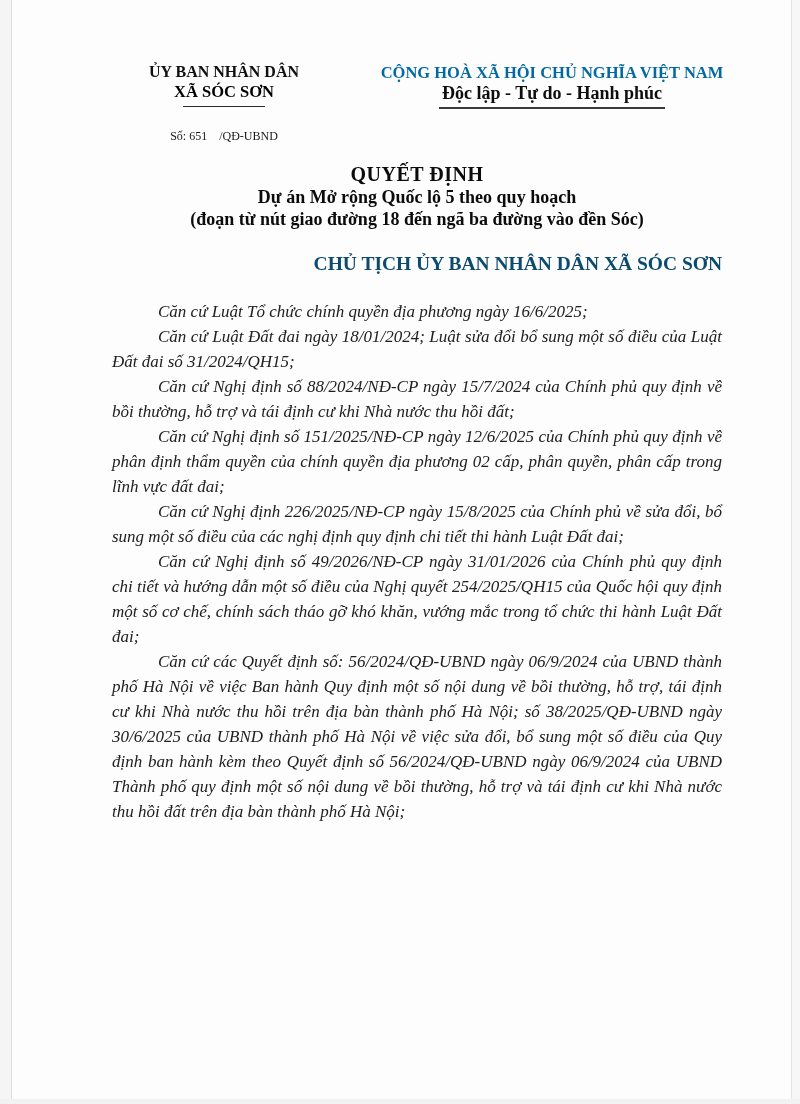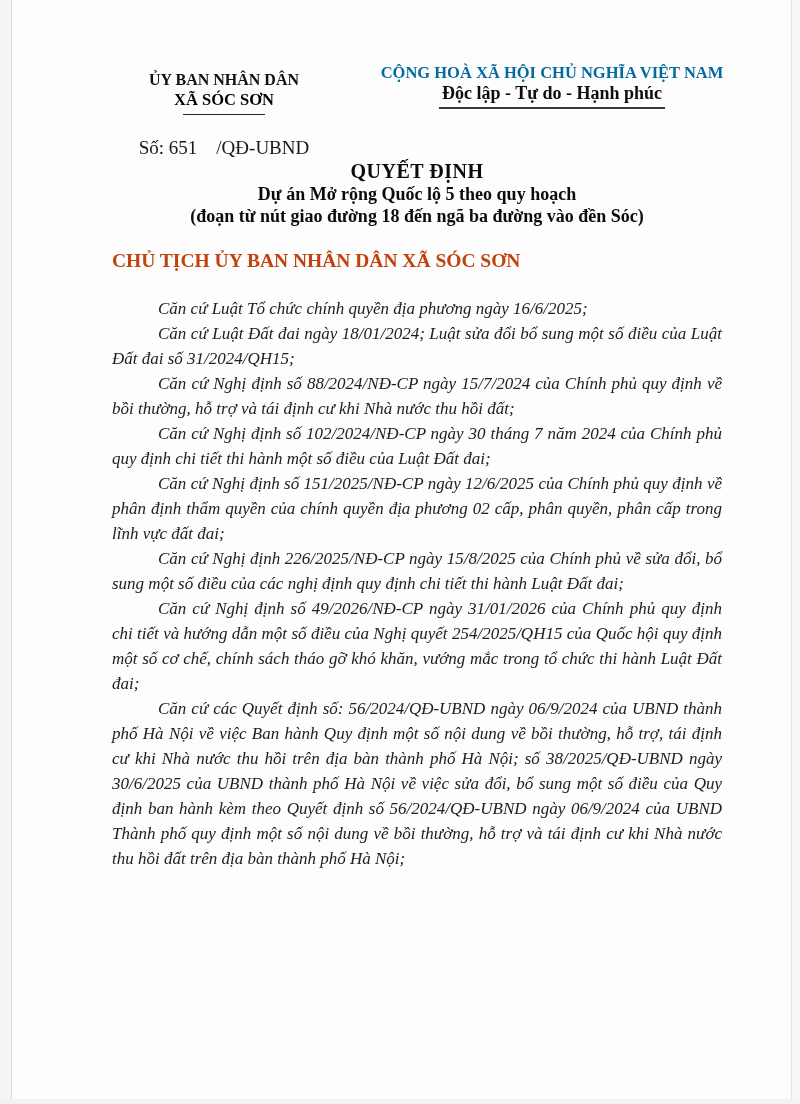--- a/index.html
+++ b/index.html
@@ -31,42 +31,41 @@
   }
 
   .header {
     display:flex;
     padding-top:62px;
   }
   .header-left {
     width:272px;
     margin-left:88px;
     text-align:center;
-    margin-top:8px;
   }
   .org-line1 {
     font-weight:bold;
     font-size:16px;
     line-height:20px;
     color:#101010;
   }
   .org-line2 {
     font-weight:bold;
     font-size:16.5px;
     line-height:20px;
     color:#000000;
   }
   .org-underline {
     width:82px;
     margin:4px auto 0;
     border-bottom:1.6px solid #2a2a2a;
   }
   .doc-number {
     margin-top:22px;
-    font-size:19px;
+    font-size:12px;
     white-space:pre;
     color:#181818;
   }
   .header-right {
     width:360px;
     margin-left:12px;
     text-align:center;
   }
   .national-line {
     font-weight:bold;
@@ -90,20 +89,21 @@
     font-style:italic;
     font-size:17px;
     white-space:pre;
     color:#1a1a1a;
   }
 
   .content {
     padding:0 78px 0 112px; 
   }
   .title-block {
+    margin-top:18px;
     text-align:center;
   }
   .title-heading {
     font-size:20px;
     line-height:24px;
     font-weight:bold;
     color:#0b0b0b;
     letter-spacing:0.5px;
   }
   .title-sub {
@@ -111,25 +111,25 @@
     line-height:22px;
     font-weight:bold;
     color:#0b0b0b;
   }
   .title-sub sup {
     font-size:12px;
     line-height:0;
   }
   .authority-line {
     margin-top:22px;
-    text-align:left;
+    text-align:right;
     font-size:19.5px;
     line-height:24px;
     font-weight:bold;
-    color:#c2410c;
+    color:#0c4a6e;
     white-space:nowrap;
   }
 
   .body-text {
     margin-top:23px;
   }
   .body-text p {
     margin:0;
     font-style:italic;
     font-size:17px;
@@ -168,20 +168,19 @@
       <div class="title-sub">Dự án Mở rộng Quốc lộ 5 theo quy hoạch</div>
       <div class="title-sub">(đoạn từ nút giao đường 18 đến ngã ba đường vào đền Sóc)</div>
     </div>
 
     <div class="authority-line">CHỦ TỊCH ỦY BAN NHÂN DÂN XÃ SÓC SƠN</div>
 
     <div class="body-text">
       <p>Căn cứ Luật Tổ chức chính quyền địa phương ngày 16/6/2025;</p>
       <p>Căn cứ Luật Đất đai ngày 18/01/2024; Luật sửa đổi bổ sung một số điều của Luật Đất đai số 31/2024/QH15;</p>
       <p>Căn cứ Nghị định số 88/2024/NĐ-CP ngày 15/7/2024 của Chính phủ quy định về bồi thường, hỗ trợ và tái định cư khi Nhà nước thu hồi đất;</p>
-      <p>Căn cứ Nghị định số 102/2024/NĐ-CP ngày 30 tháng 7 năm 2024 của Chính phủ quy định chi tiết thi hành một số điều của Luật Đất đai;</p>
       <p>Căn cứ Nghị định số 151/2025/NĐ-CP ngày 12/6/2025 của Chính phủ quy định về phân định thẩm quyền của chính quyền địa phương 02 cấp, phân quyền, phân cấp trong lĩnh vực đất đai;</p>
       <p>Căn cứ Nghị định 226/2025/NĐ-CP ngày 15/8/2025 của Chính phủ về sửa đổi, bổ sung một số điều của các nghị định quy định chi tiết thi hành Luật Đất đai;</p>
       <p>Căn cứ Nghị định số 49/2026/NĐ-CP ngày 31/01/2026 của Chính phủ quy định chi tiết và hướng dẫn một số điều của Nghị quyết 254/2025/QH15 của Quốc hội quy định một số cơ chế, chính sách tháo gỡ khó khăn, vướng mắc trong tổ chức thi hành Luật Đất đai;</p>
       <p>Căn cứ các Quyết định số: 56/2024/QĐ-UBND ngày 06/9/2024 của UBND thành phố Hà Nội về việc Ban hành Quy định một số nội dung về bồi thường, hỗ trợ, tái định cư khi Nhà nước thu hồi  trên địa bàn thành phố Hà Nội; số 38/2025/QĐ-UBND ngày 30/6/2025 của UBND thành phố Hà Nội về việc sửa đổi, bổ sung một số điều của Quy định ban hành kèm theo Quyết định số 56/2024/QĐ-UBND ngày 06/9/2024 của UBND Thành phố quy định một số nội dung về bồi thường, hỗ trợ và tái định cư khi Nhà nước thu hồi đất trên địa bàn thành phố Hà Nội;</p>
     </div>
   </div>
 </div>
 
 </body></html>

